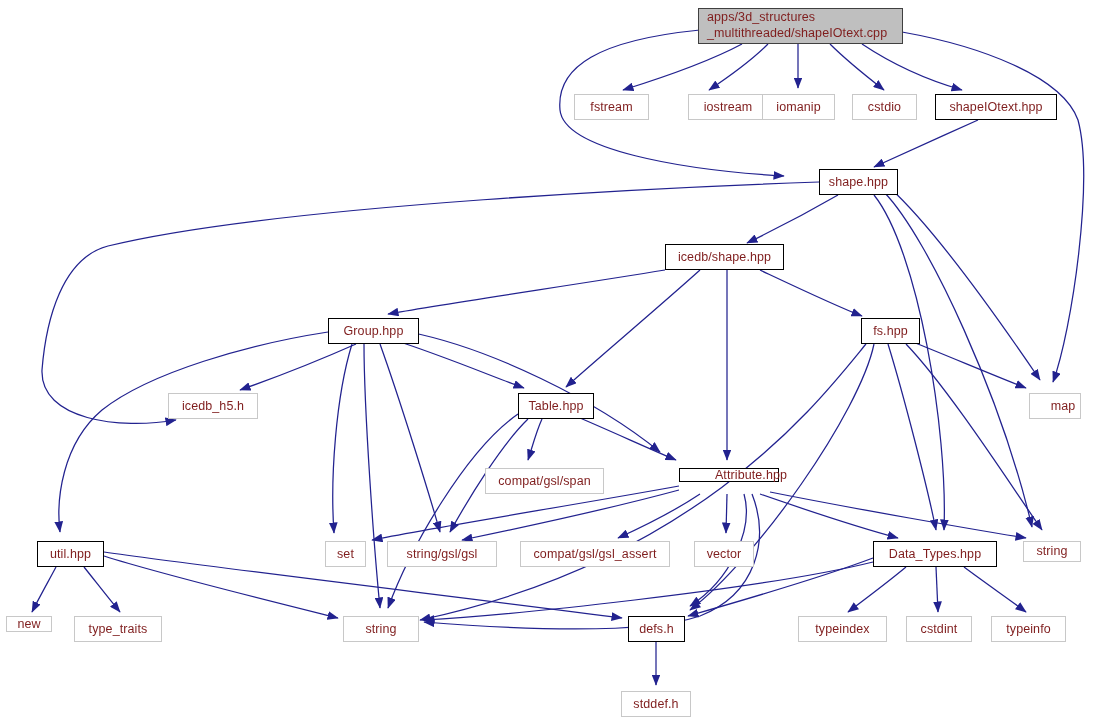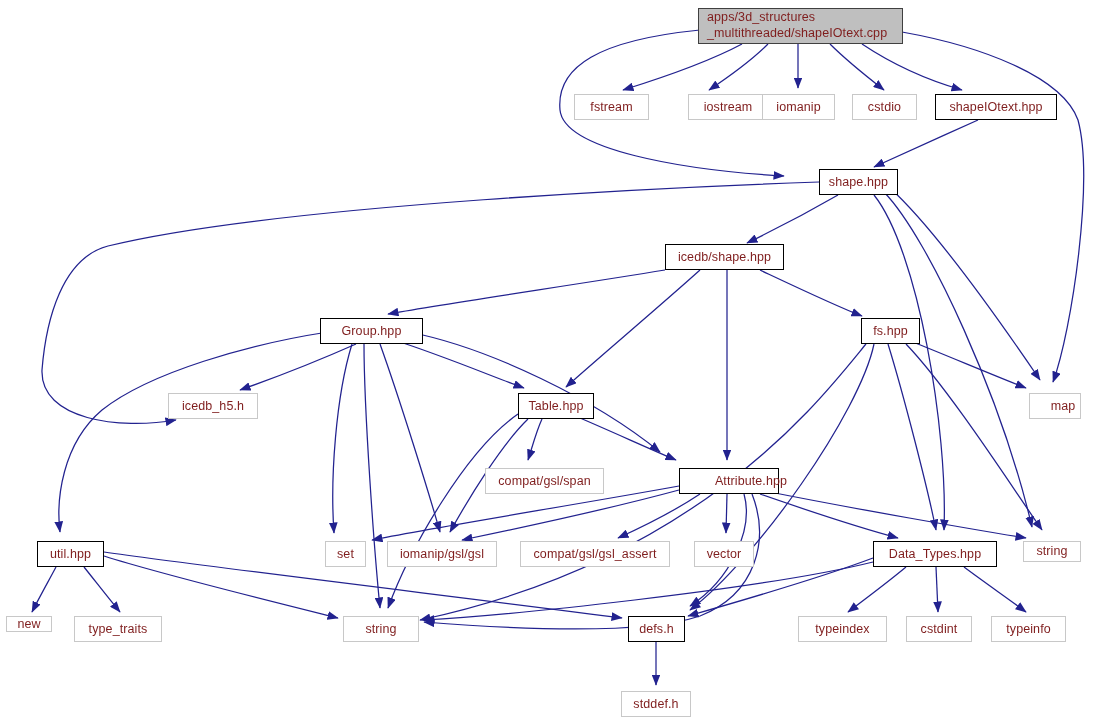--- a/index.html
+++ b/index.html
@@ -85,30 +85,30 @@
   <div id="node-layer">
       <div class="node root" style="left: 698px; top: 8px; width: 205px; height: 36px;">apps/3d_structures
 _multithreaded/shapeIOtext.cpp</div>
       <div class="node plain" style="left: 574px; top: 94px; width: 75px; height: 26px;">fstream</div>
       <div class="node plain" style="left: 688px; top: 94px; width: 80px; height: 26px;">iostream</div>
       <div class="node plain" style="left: 762px; top: 94px; width: 73px; height: 26px;">iomanip</div>
       <div class="node plain" style="left: 852px; top: 94px; width: 65px; height: 26px;">cstdio</div>
       <div class="node bold" style="left: 935px; top: 94px; width: 122px; height: 26px;">shapeIOtext.hpp</div>
       <div class="node bold" style="left: 819px; top: 169px; width: 79px; height: 26px;">shape.hpp</div>
       <div class="node bold" style="left: 665px; top: 244px; width: 119px; height: 26px;">icedb/shape.hpp</div>
-      <div class="node bold" style="left: 320px; top: 318px; width: 103px; height: 26px;">Group.hpp</div>
+      <div class="node bold" style="left: 328px; top: 318px; width: 91px; height: 26px;">Group.hpp</div>
       <div class="node bold" style="left: 861px; top: 318px; width: 59px; height: 26px;">fs.hpp</div>
       <div class="node plain" style="left: 168px; top: 393px; width: 90px; height: 26px;">icedb_h5.h</div>
       <div class="node bold" style="left: 518px; top: 393px; width: 76px; height: 26px;">Table.hpp</div>
       <div class="node plain" style="left: 1029px; top: 393px; width: 52px; height: 26px; padding-left: 16px;">map</div>
       <div class="node plain" style="left: 485px; top: 468px; width: 119px; height: 26px;">compat/gsl/span</div>
-      <div class="node bold" style="left: 679px; top: 468px; width: 100px; height: 26px; padding-left: 44px;">Attribute.hpp</div>
+      <div class="node bold" style="left: 679px; top: 468px; width: 100px; height: 14px; padding-left: 44px;">Attribute.hpp</div>
       <div class="node bold" style="left: 37px; top: 541px; width: 67px; height: 26px;">util.hpp</div>
       <div class="node plain" style="left: 325px; top: 541px; width: 41px; height: 26px;">set</div>
-      <div class="node plain" style="left: 387px; top: 541px; width: 110px; height: 26px;">iomanip/gsl/gsl</div>
+      <div class="node plain" style="left: 387px; top: 541px; width: 110px; height: 26px;">string/gsl/gsl</div>
       <div class="node plain" style="left: 520px; top: 541px; width: 150px; height: 26px;">compat/gsl/gsl_assert</div>
       <div class="node plain" style="left: 694px; top: 541px; width: 60px; height: 26px;">vector</div>
       <div class="node bold" style="left: 873px; top: 541px; width: 124px; height: 26px;">Data_Types.hpp</div>
       <div class="node plain" style="left: 1023px; top: 541px; width: 58px; height: 21px;">string</div>
       <div class="node plain" style="left: 6px; top: 616px; width: 46px; height: 16px;">new</div>
       <div class="node plain" style="left: 74px; top: 616px; width: 88px; height: 26px;">type_traits</div>
       <div class="node plain" style="left: 343px; top: 616px; width: 76px; height: 26px;">string</div>
       <div class="node bold" style="left: 628px; top: 616px; width: 57px; height: 26px;">defs.h</div>
       <div class="node plain" style="left: 798px; top: 616px; width: 89px; height: 26px;">typeindex</div>
       <div class="node plain" style="left: 906px; top: 616px; width: 66px; height: 26px;">cstdint</div>

